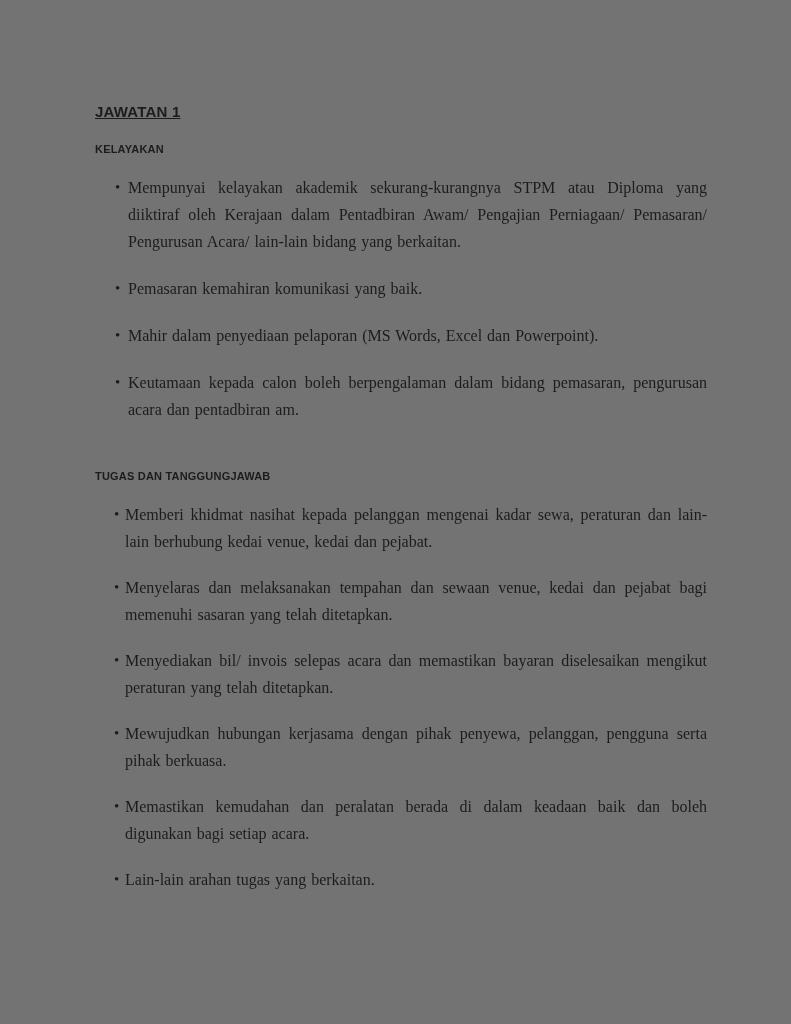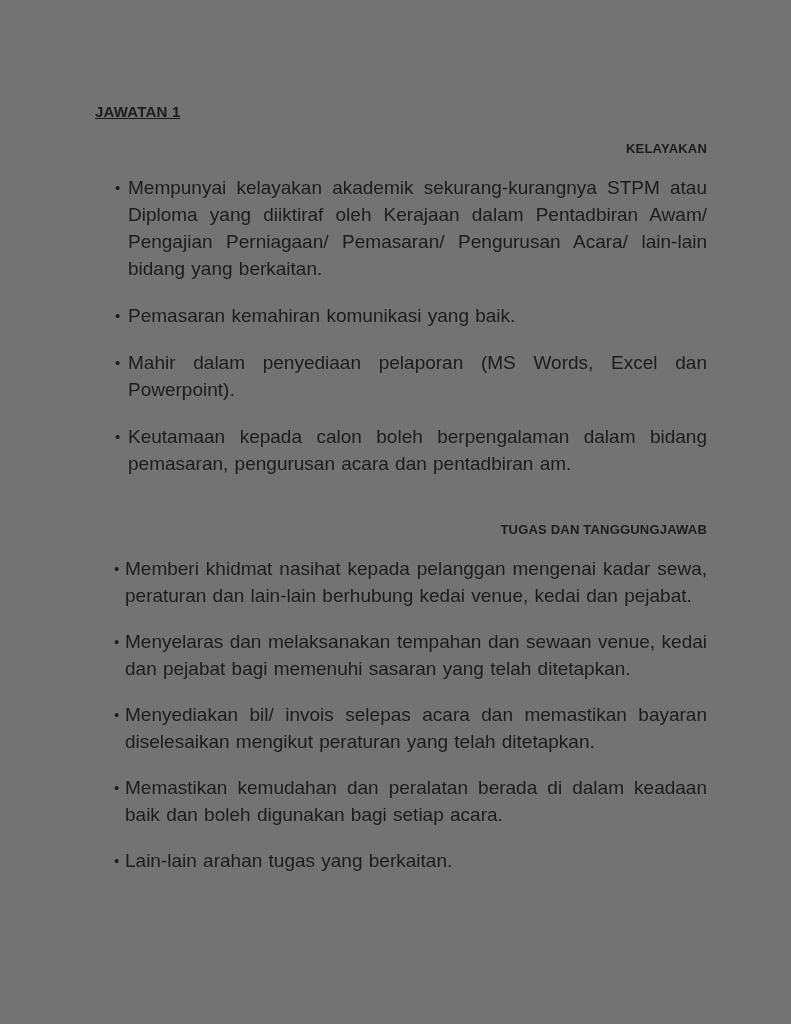--- a/index.html
+++ b/index.html
@@ -20,44 +20,44 @@
   }
   .doc-title {
     font-size: 15px;
     font-weight: bold;
     text-decoration: underline;
     margin: 0 0 19px 0;
     line-height: 18px;
     letter-spacing: 0.2px;
   }
   .section-heading {
-    font-size: 13px;
+    font-size: 11px;
     font-weight: bold;
     margin: 0 0 16px 0;
     line-height: 18px;
     letter-spacing: 0.2px;
-    text-align: right;
   }
   .section-heading.tugas {
     margin-top: 44px;
   }
   ul.bullet-list {
     list-style: none;
     margin: 0;
     padding: 0;
   }
   ul.bullet-list li {
     position: relative;
     padding-left: 33px;
     margin-bottom: 20px;
-    font-size: 19px;
+    font-size: 16px;
     line-height: 27px;
     text-align: justify;
     text-align-last: left;
     word-spacing: 1px;
+    font-family: Liberation Serif, serif;
   }
   ul.bullet-list li::before {
     content: "\2022";
     position: absolute;
     left: 20px;
     top: 0;
     font-size: 15px;
     line-height: 27px;
     color: #1c1c1c;
   }
@@ -84,17 +84,18 @@
     <li>Mahir dalam penyediaan pelaporan (MS Words, Excel dan Powerpoint).</li>
     <li>Keutamaan kepada calon boleh berpengalaman dalam bidang pemasaran, pengurusan acara dan pentadbiran am.</li>
   </ul>
 
   <h2 class="section-heading tugas">TUGAS DAN TANGGUNGJAWAB</h2>
 
   <ul class="bullet-list tugas">
     <li>Memberi khidmat nasihat kepada pelanggan mengenai kadar sewa, peraturan dan lain-lain berhubung kedai venue, kedai dan pejabat.</li>
     <li>Menyelaras dan melaksanakan tempahan dan sewaan venue, kedai dan pejabat bagi memenuhi sasaran yang telah ditetapkan.</li>
     <li>Menyediakan bil/ invois selepas acara dan memastikan bayaran diselesaikan mengikut peraturan yang telah ditetapkan.</li>
+    <li>Mewujudkan hubungan kerjasama dengan pihak penyewa, pelanggan, pengguna serta pihak berkuasa.</li>
     <li>Memastikan kemudahan dan peralatan berada di dalam keadaan baik dan boleh digunakan bagi setiap acara.</li>
     <li>Lain-lain arahan tugas yang berkaitan.</li>
   </ul>
 
 </div>
 
 </body></html>

